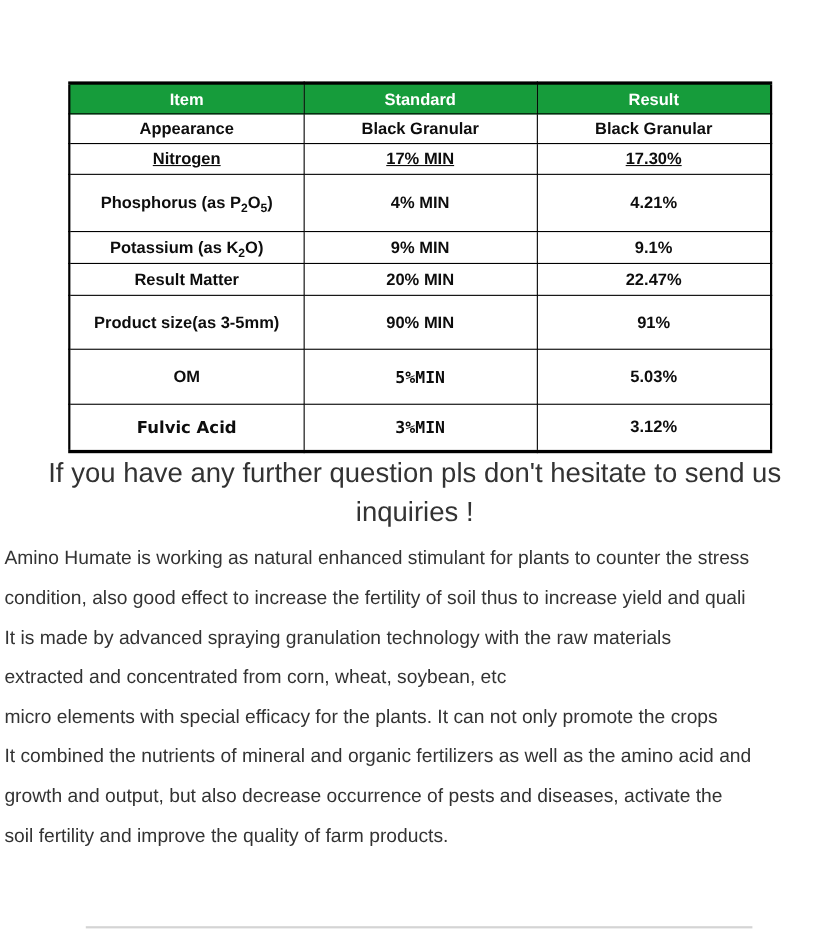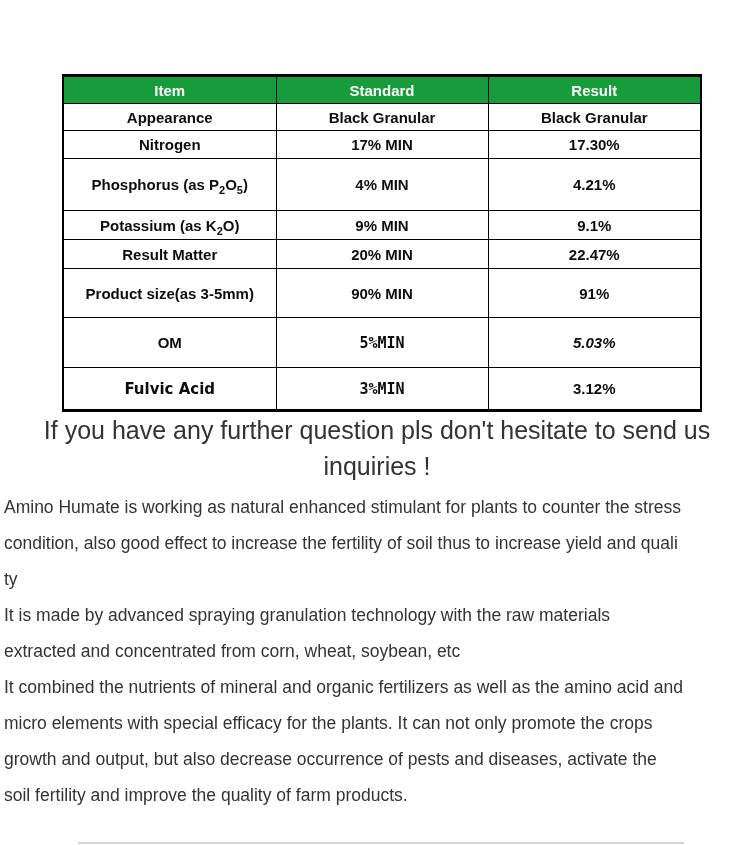--- a/index.html
+++ b/index.html
@@ -36,41 +36,41 @@
     color: #0d0d0d;
     padding: 2px 16px;
   }
   table.spec th {
     background: #169c3b;
     color: #ffffff;
     height: 28px;
     font-size: 15px;
   }
   tr.r-appearance td { height: 27px; text-align: center; }
-  tr.r-nitrogen td { height: 28px; }
+  tr.r-nitrogen td { height: 28px; text-decoration: underline; }
   tr.r-phosphorus td { height: 52px; margin-left: 25px; }
   tr.r-potassium td { height: 29px; }
   tr.r-organic td { height: 29px; }
   tr.r-size td { height: 49px; }
   tr.r-om td { height: 50px; }
   tr.r-fulvic td { height: 43px; }
 
   td.left-align { text-align: left; padding-left: 5px; }
 
   td sub { font-size: 11px; line-height: 0; }
 
   
   td.min-cell {
     vertical-align: bottom;
     padding-bottom: 3px;
     font-family: "DejaVu Sans Mono", monospace;
     font-size: 16px;
     letter-spacing: 0px;
   }
-  td.top-cell { vertical-align: top; padding-top: 10px; font-style: italic; }
+  td.top-cell { vertical-align: top; padding-top: 10px; }
   td.top-cell-f { vertical-align: top; padding-top: 7px; }
   td.alt-font { font-family: "DejaVu Sans", sans-serif; font-size: 15.5px; }
 
   
   .headline {
     text-align: center;
     font-size: 25px;
     line-height: 36px;
     color: #333333;
     font-weight: normal;
@@ -159,24 +159,23 @@
   </div>
 
   <div class="headline">
     <div>If you have any further question pls don't hesitate to send us</div>
     <div>inquiries !</div>
   </div>
 
   <div class="body-text">
     <div class="line">Amino Humate is working as natural enhanced stimulant for plants to counter the stress</div>
     <div class="line">condition, also good effect to increase the fertility of soil thus to increase yield and quali</div>
-    <div class="line">ty</div>
     <div class="line">It is made by advanced spraying granulation technology with the raw materials</div>
     <div class="line">extracted and concentrated from corn, wheat, soybean, etc</div>
+    <div class="line">micro elements with special efficacy for the plants. It can not only promote the crops</div>
     <div class="line">It combined the nutrients of mineral and organic fertilizers as well as the amino acid and</div>
-    <div class="line">micro elements with special efficacy for the plants. It can not only promote the crops</div>
     <div class="line">growth and output, but also decrease occurrence of pests and diseases, activate the</div>
     <div class="line">soil fertility and improve the quality of farm products.</div>
   </div>
 
   <div class="bottom-divider"></div>
 
 </div>
 
 </body></html>

